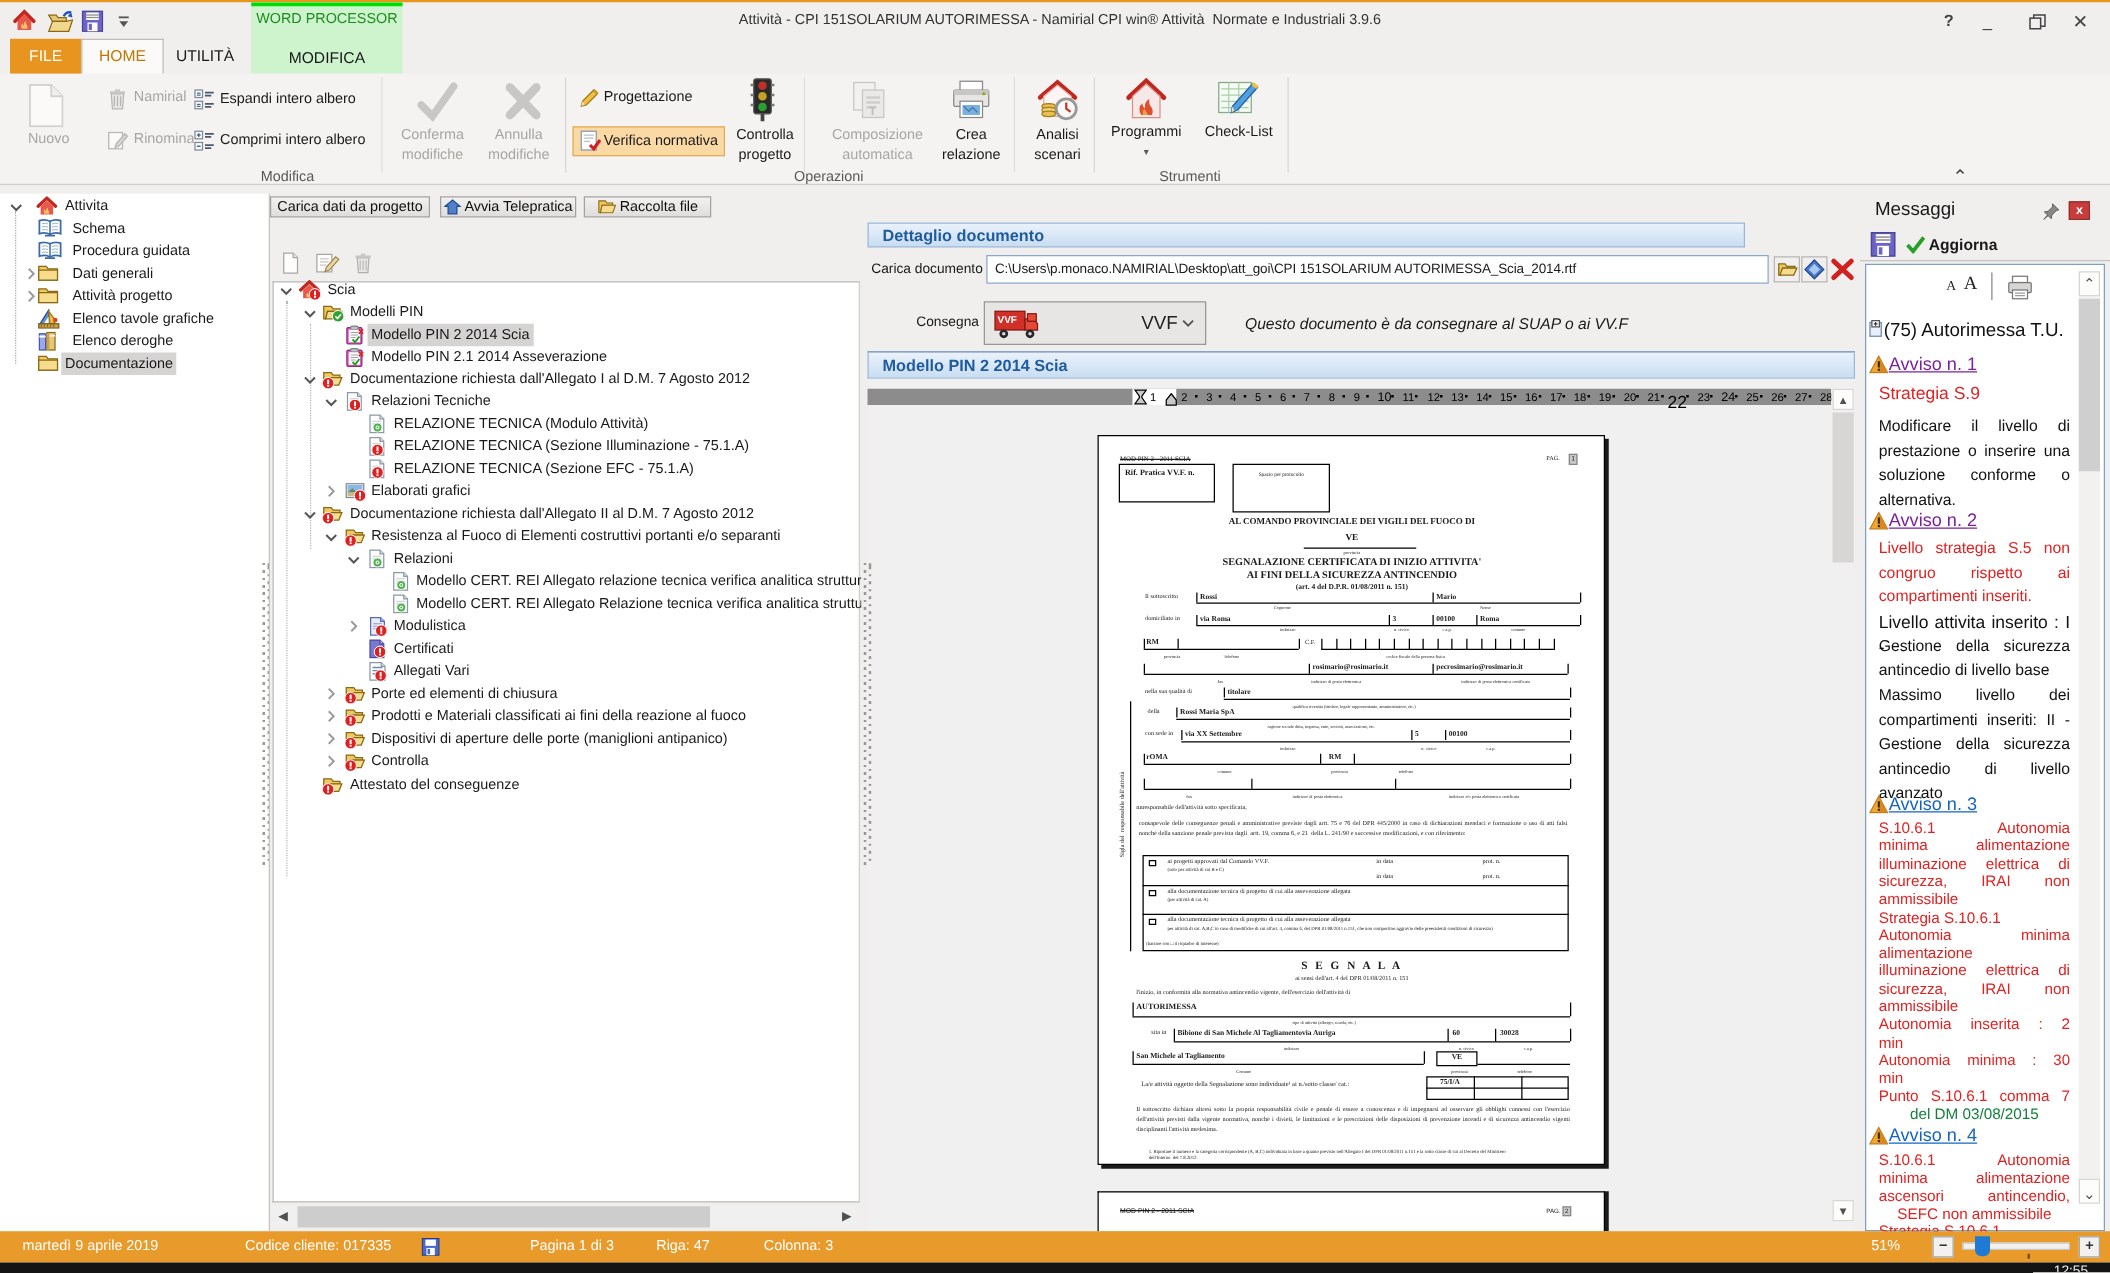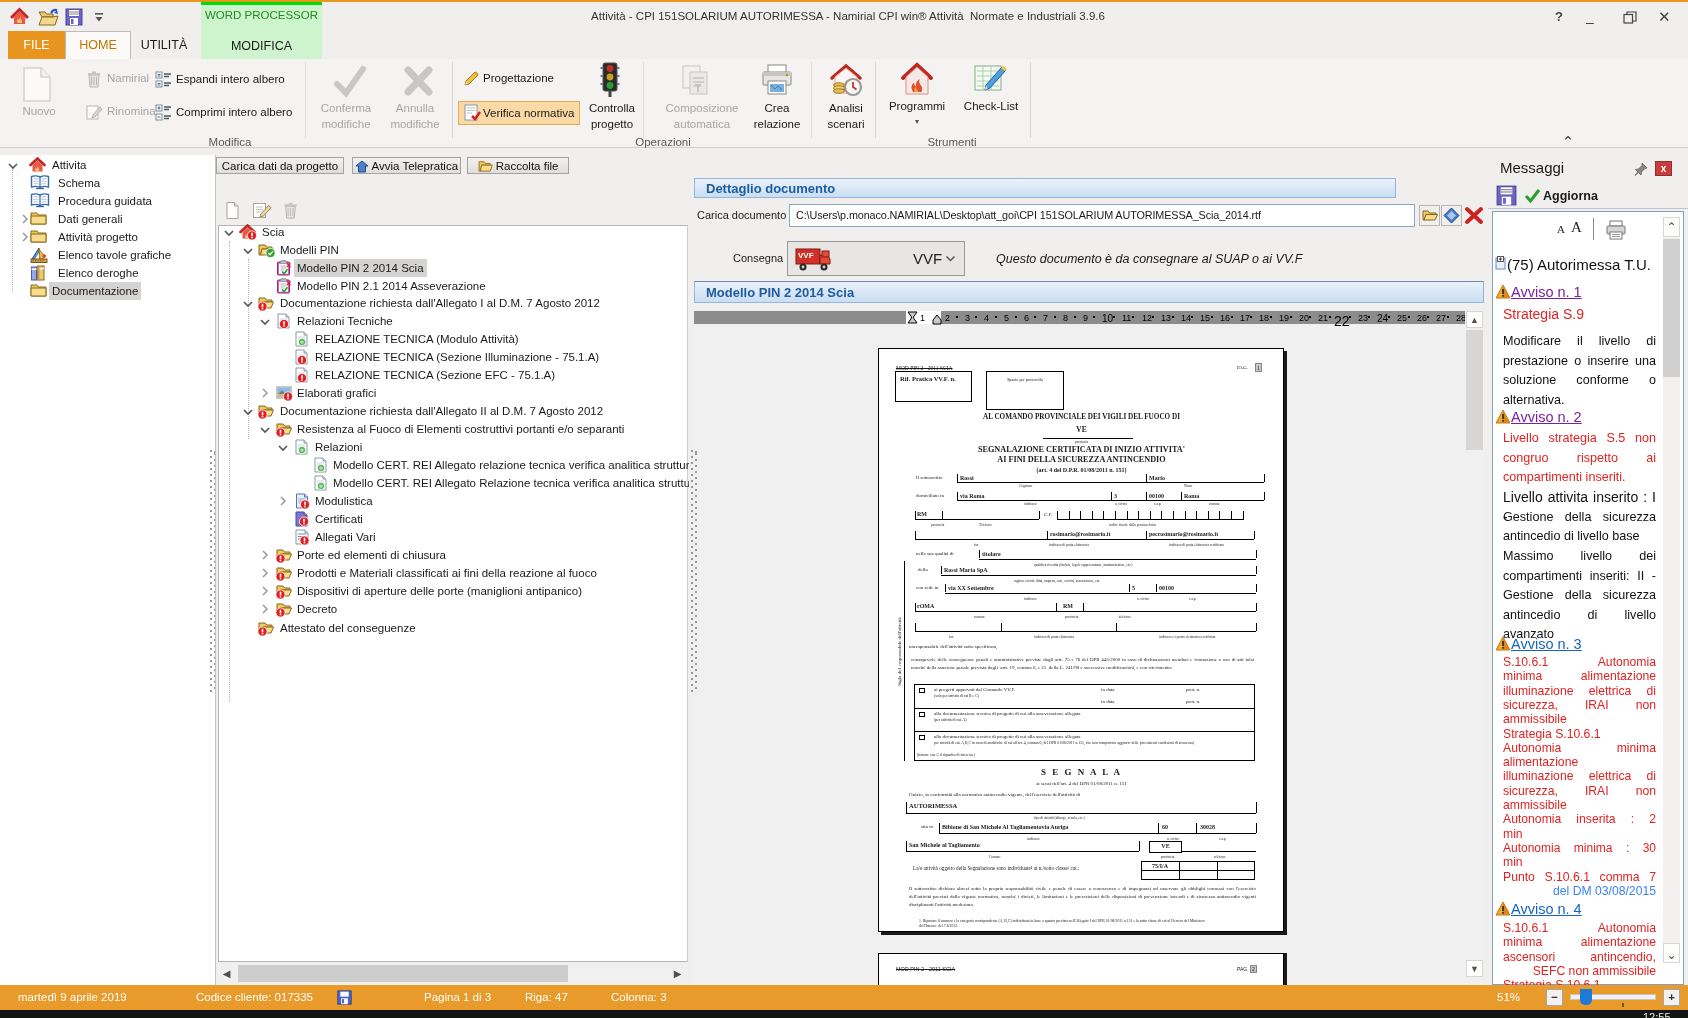--- a/index.html
+++ b/index.html
@@ -659,21 +659,21 @@
       </svg>
       <span class="ab" style="left:61px;top:1px">
         <svg width="19" height="16" viewBox="0 0 19 16">
           <path d="M1 3 h6 l1.5 2 H14 v2 H4 L2.5 13 H1 Z" fill="#F0C860" stroke="#8A6914" stroke-width="1"></path>
           <path d="M4 7 H15.5 L13 13 H2.5 Z" fill="#F6DC8C" stroke="#8A6914" stroke-width="1"></path>
           <circle cx="4.5" cy="11.5" r="4.6" fill="#E02020" stroke="#fff" stroke-width=".8"></circle>
           <rect x="3.7" y="8.7" width="1.6" height="3.6" fill="#fff"></rect>
           <rect x="3.7" y="12.9" width="1.6" height="1.4" fill="#fff"></rect>
         </svg>
       </span>
-      <span class="ab" style="left:82px">Decreto</span>
+      <span class="ab" style="left:82px">Controlla</span>
     </div>
  <div class="trow" style="left:0;top:464px">
       <span class="ab" style="left:43px;top:1px">
         <svg width="19" height="16" viewBox="0 0 19 16">
           <path d="M1 3 h6 l1.5 2 H14 v2 H4 L2.5 13 H1 Z" fill="#F0C860" stroke="#8A6914" stroke-width="1"></path>
           <path d="M4 7 H15.5 L13 13 H2.5 Z" fill="#F6DC8C" stroke="#8A6914" stroke-width="1"></path>
           <circle cx="4.5" cy="11.5" r="4.6" fill="#E02020" stroke="#fff" stroke-width=".8"></circle>
           <rect x="3.7" y="8.7" width="1.6" height="3.6" fill="#fff"></rect>
           <rect x="3.7" y="12.9" width="1.6" height="1.4" fill="#fff"></rect>
         </svg>
@@ -1072,34 +1072,34 @@
       <div class="ab" style="left:10px;top:528.8px;width:153px;font-size:12.2px;line-height:14.3px;color:#E02222;text-align:justify;text-align-last:justify">Autonomia minima</div>
       <div class="ab" style="left:10px;top:543.0999999999999px;width:153px;font-size:12.2px;line-height:14.3px;color:#E02222;text-align:left">alimentazione</div>
       <div class="ab" style="left:10px;top:557.3999999999999px;width:153px;font-size:12.2px;line-height:14.3px;color:#E02222;text-align:justify;text-align-last:justify">illuminazione elettrica di</div>
       <div class="ab" style="left:10px;top:571.6999999999998px;width:153px;font-size:12.2px;line-height:14.3px;color:#E02222;text-align:justify;text-align-last:justify">sicurezza, IRAI non</div>
       <div class="ab" style="left:10px;top:585.9999999999998px;width:153px;font-size:12.2px;line-height:14.3px;color:#E02222;text-align:left">ammissibile</div>
       <div class="ab" style="left:10px;top:600.2999999999997px;width:153px;font-size:12.2px;line-height:14.3px;color:#E02222;text-align:justify;text-align-last:justify">Autonomia inserita : 2</div>
       <div class="ab" style="left:10px;top:614.5999999999997px;width:153px;font-size:12.2px;line-height:14.3px;color:#E02222;text-align:left">min</div>
       <div class="ab" style="left:10px;top:628.8999999999996px;width:153px;font-size:12px;line-height:14.3px;color:#E02222;text-align:justify;text-align-last:justify">Autonomia minima : 30</div>
       <div class="ab" style="left:10px;top:643.1999999999996px;width:153px;font-size:12.2px;line-height:14.3px;color:#E02222;text-align:left">min</div>
       <div class="ab" style="left:10px;top:657.4999999999995px;width:153px;font-size:12.2px;line-height:14.3px;color:#E02222;text-align:justify;text-align-last:justify">Punto S.10.6.1 comma 7</div>
-      <div class="ab" style="left:10px;top:671.7999999999995px;width:153px;font-size:12.2px;line-height:14.3px;color:#3b82f6;text-align:right">del DM 03/08/2015</div>
+      <div class="ab" style="left:10px;top:671.7999999999995px;width:153px;font-size:12.2px;line-height:14.3px;color:#15803d;text-align:center">del DM 03/08/2015</div>
       <div class="ab" style="left:2px;top:689px">
         <svg width="16" height="15" viewBox="0 0 16 15">
           <path d="M8 1 L15 14 H1 Z" fill="#F0A830" stroke="#C07818"></path>
           <path d="M8 1 L15 14 H8 Z" fill="#D88820"></path>
           <rect x="7.2" y="5" width="1.7" height="5" fill="#3A2A08"></rect>
           <rect x="7.2" y="11" width="1.7" height="1.7" fill="#3A2A08"></rect>
         </svg>
       </div>
       <div class="ab" style="left:18px;top:689px;font-size:14.5px;text-decoration:underline;color:#1565C0">Avviso n. 4</div>
       <div class="ab" style="left:10px;top:709px;width:153px;font-size:12.2px;line-height:14.3px;color:#E02222;text-align:justify;text-align-last:justify">S.10.6.1 Autonomia</div>
       <div class="ab" style="left:10px;top:723.3px;width:153px;font-size:12.2px;line-height:14.3px;color:#E02222;text-align:justify;text-align-last:justify">minima alimentazione</div>
       <div class="ab" style="left:10px;top:737.5999999999999px;width:153px;font-size:12.2px;line-height:14.3px;color:#E02222;text-align:justify;text-align-last:justify">ascensori antincendio,</div>
-      <div class="ab" style="left:10px;top:751.8999999999999px;width:153px;font-size:12.2px;line-height:14.3px;color:#E02222;text-align:right">SEFC non ammissibile</div>
+      <div class="ab" style="left:10px;top:751.8999999999999px;width:153px;font-size:12.2px;line-height:14.3px;color:#E02222;text-align:center">SEFC non ammissibile</div>
       <div class="ab" style="left:10px;top:766.1999999999998px;width:153px;font-size:12.2px;line-height:14.3px;color:#E02222;text-align:left">Strategia S.10.6.1</div>
       <div class="ab" style="left:170px;top:5px;width:17px;height:746px;background:#F2F1F0"></div>
       <div class="ab" style="left:170px;top:5px;width:17px;height:20px;background:#FDFDFC;border:1px solid #D8D6D4;text-align:center;line-height:18px;font-size:12px;color:#505050">⌃</div>
       <div class="ab" style="left:170px;top:27px;width:17px;height:138px;background:#CFCFCF"></div>
       <div class="ab" style="left:170px;top:731px;width:17px;height:20px;background:#FDFDFC;border:1px solid #D8D6D4;text-align:center;line-height:22px;font-size:12px;color:#505050">⌄</div>
     </div>
 </div>
 
 <div class="ab" id="statusbar" style="left:0;top:985px;width:1688px;height:25px;background:#E89B2B;color:#fff;font-size:11.5px">
  <div class="ab" style="left:18px;top:6px">martedì 9 aprile 2019</div>

